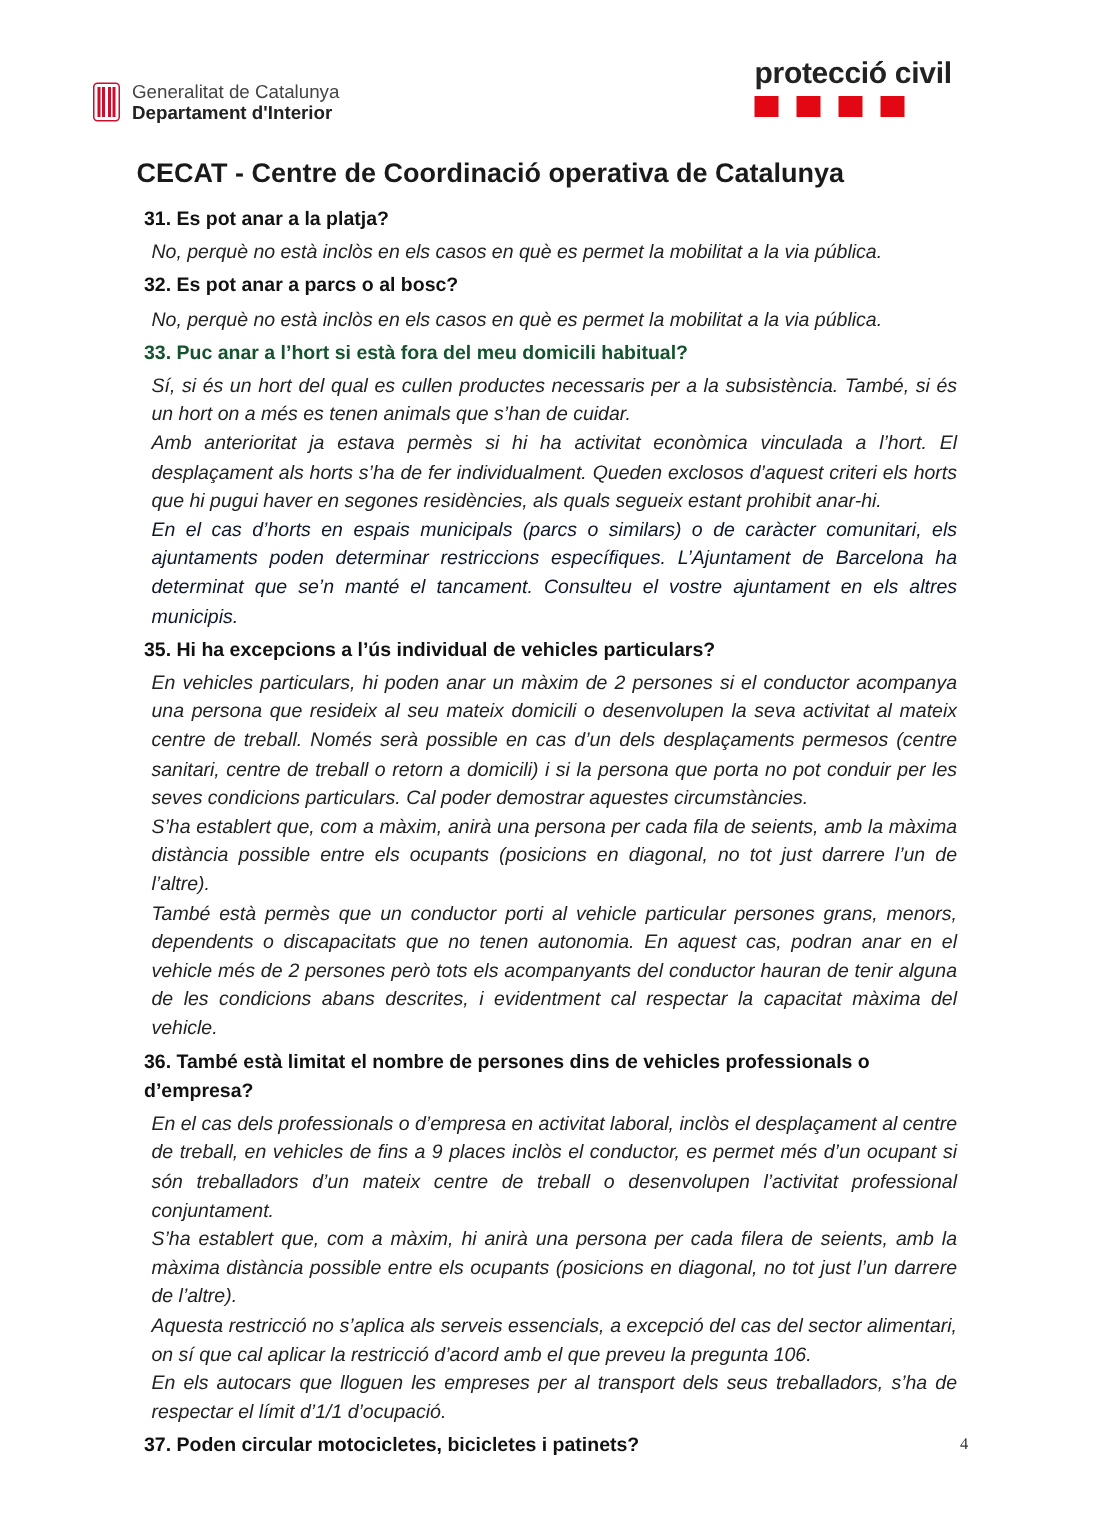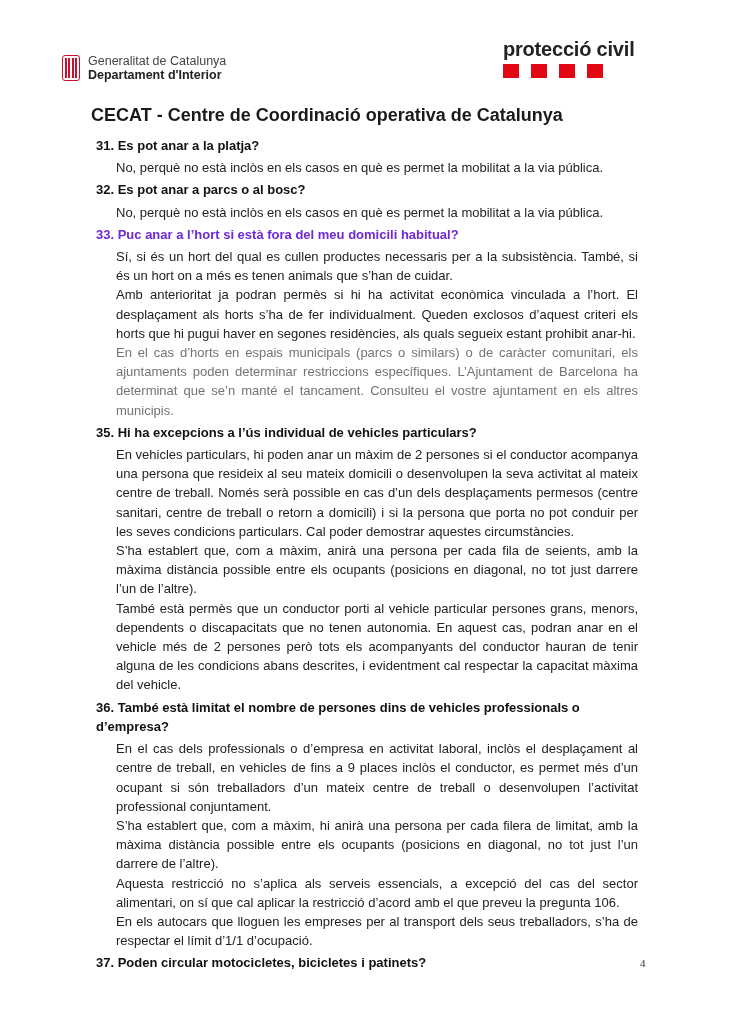--- a/index.html
+++ b/index.html
@@ -11,23 +11,23 @@
   .gen-text { line-height: 14px; font-size: 12.5px; }
   .gen-line1 { color: #444; }
   .gen-line2 { font-weight: bold; color: #222; }
   .pc-logo { position: absolute; left: 503px; top: 39px; }
   .pc-text { font-weight: bold; font-size: 20px; color: #222; letter-spacing: -0.2px; line-height: 20px; }
   .pc-squares { display: flex; gap: 12px; margin-top: 5px; }
   .pc-squares span { width: 16px; height: 14px; background: #e30613; display: block; }
   .cecat { position: absolute; left: 91px; top: 105px; font-size: 18px; font-weight: bold; color: #1a1a1a; }
   .content { position: absolute; left: 93px; top: 133px; width: 545px; font-family: "Liberation Sans", sans-serif; font-size: 13px; line-height: 19.2px; }
   .q { font-weight: bold; color: #111; margin: 3px; }
-  .q.blue { color: #6d28d9; }
-  .a { margin: 0 0 0 23px; color: #222; text-align: justify; }
-  .a.blue { color: #737373; }
+  .q.blue { color: #14532d; }
+  .a { margin: 0 0 0 8px; color: #222; text-align: justify; font-style: italic; }
+  .a.blue { color: #0f172a; }
   .page-num { position: absolute; left: 640px; top: 957px; font-family: "Liberation Serif", serif; font-size: 11px; color: #333; }
 </style>
 </head>
 <body>
 
 <div class="header">
   <div class="gen-logo">
     <div class="senyera">
       <span></span>
         <span></span>
@@ -57,33 +57,33 @@
       <p class="q">31. Es pot anar a la platja?</p>
       <p class="a">No, perquè no està inclòs en els casos en què es permet la mobilitat a la via pública.</p>
     </div>
     <div>
       <p class="q">32. Es pot anar a parcs o al bosc?</p>
       <p class="a">No, perquè no està inclòs en els casos en què es permet la mobilitat a la via pública.</p>
     </div>
     <div>
       <p class="q blue">33. Puc anar a l’hort si està fora del meu domicili habitual?</p>
       <p class="a">Sí, si és un hort del qual es cullen productes necessaris per a la subsistència. També, si és un hort on a més es tenen animals que s’han de cuidar.</p>
-      <p class="a">Amb anterioritat ja podran permès si hi ha activitat econòmica vinculada a l’hort. El desplaçament als horts s’ha de fer individualment. Queden exclosos d’aquest criteri els horts que hi pugui haver en segones residències, als quals segueix estant prohibit anar-hi.</p>
+      <p class="a">Amb anterioritat ja estava permès si hi ha activitat econòmica vinculada a l’hort. El desplaçament als horts s’ha de fer individualment. Queden exclosos d’aquest criteri els horts que hi pugui haver en segones residències, als quals segueix estant prohibit anar-hi.</p>
       <p class="a blue">En el cas d’horts en espais municipals (parcs o similars) o de caràcter comunitari, els ajuntaments poden determinar restriccions específiques. L’Ajuntament de Barcelona ha determinat que se’n manté el tancament. Consulteu el vostre ajuntament en els altres municipis.</p>
     </div>
     <div>
       <p class="q">35. Hi ha excepcions a l’ús individual de vehicles particulars?</p>
       <p class="a">En vehicles particulars, hi poden anar un màxim de 2 persones si el conductor acompanya una persona que resideix al seu mateix domicili o desenvolupen la seva activitat al mateix centre de treball. Només serà possible en cas d’un dels desplaçaments permesos (centre sanitari, centre de treball o retorn a domicili) i si la persona que porta no pot conduir per les seves condicions particulars. Cal poder demostrar aquestes circumstàncies.</p>
       <p class="a">S’ha establert que, com a màxim, anirà una persona per cada fila de seients, amb la màxima distància possible entre els ocupants (posicions en diagonal, no tot just darrere l’un de l’altre).</p>
       <p class="a">També està permès que un conductor porti al vehicle particular persones grans, menors, dependents o discapacitats que no tenen autonomia. En aquest cas, podran anar en el vehicle més de 2 persones però tots els acompanyants del conductor hauran de tenir alguna de les condicions abans descrites, i evidentment cal respectar la capacitat màxima del vehicle.</p>
     </div>
     <div>
       <p class="q">36. També està limitat el nombre de persones dins de vehicles professionals o d’empresa?</p>
       <p class="a">En el cas dels professionals o d’empresa en activitat laboral, inclòs el desplaçament al centre de treball, en vehicles de fins a 9 places inclòs el conductor, es permet més d’un ocupant si són treballadors d’un mateix centre de treball o desenvolupen l’activitat professional conjuntament.</p>
-      <p class="a">S’ha establert que, com a màxim, hi anirà una persona per cada filera de limitat, amb la màxima distància possible entre els ocupants (posicions en diagonal, no tot just l’un darrere de l’altre).</p>
+      <p class="a">S’ha establert que, com a màxim, hi anirà una persona per cada filera de seients, amb la màxima distància possible entre els ocupants (posicions en diagonal, no tot just l’un darrere de l’altre).</p>
       <p class="a">Aquesta restricció no s’aplica als serveis essencials, a excepció del cas del sector alimentari, on sí que cal aplicar la restricció d’acord amb el que preveu la pregunta 106.</p>
       <p class="a">En els autocars que lloguen les empreses per al transport dels seus treballadors, s’ha de respectar el límit d’1/1 d’ocupació.</p>
     </div>
     <div>
       <p class="q">37. Poden circular motocicletes, bicicletes i patinets?</p>
     </div>
   </div>
 
 <div class="page-num">4</div>
 

